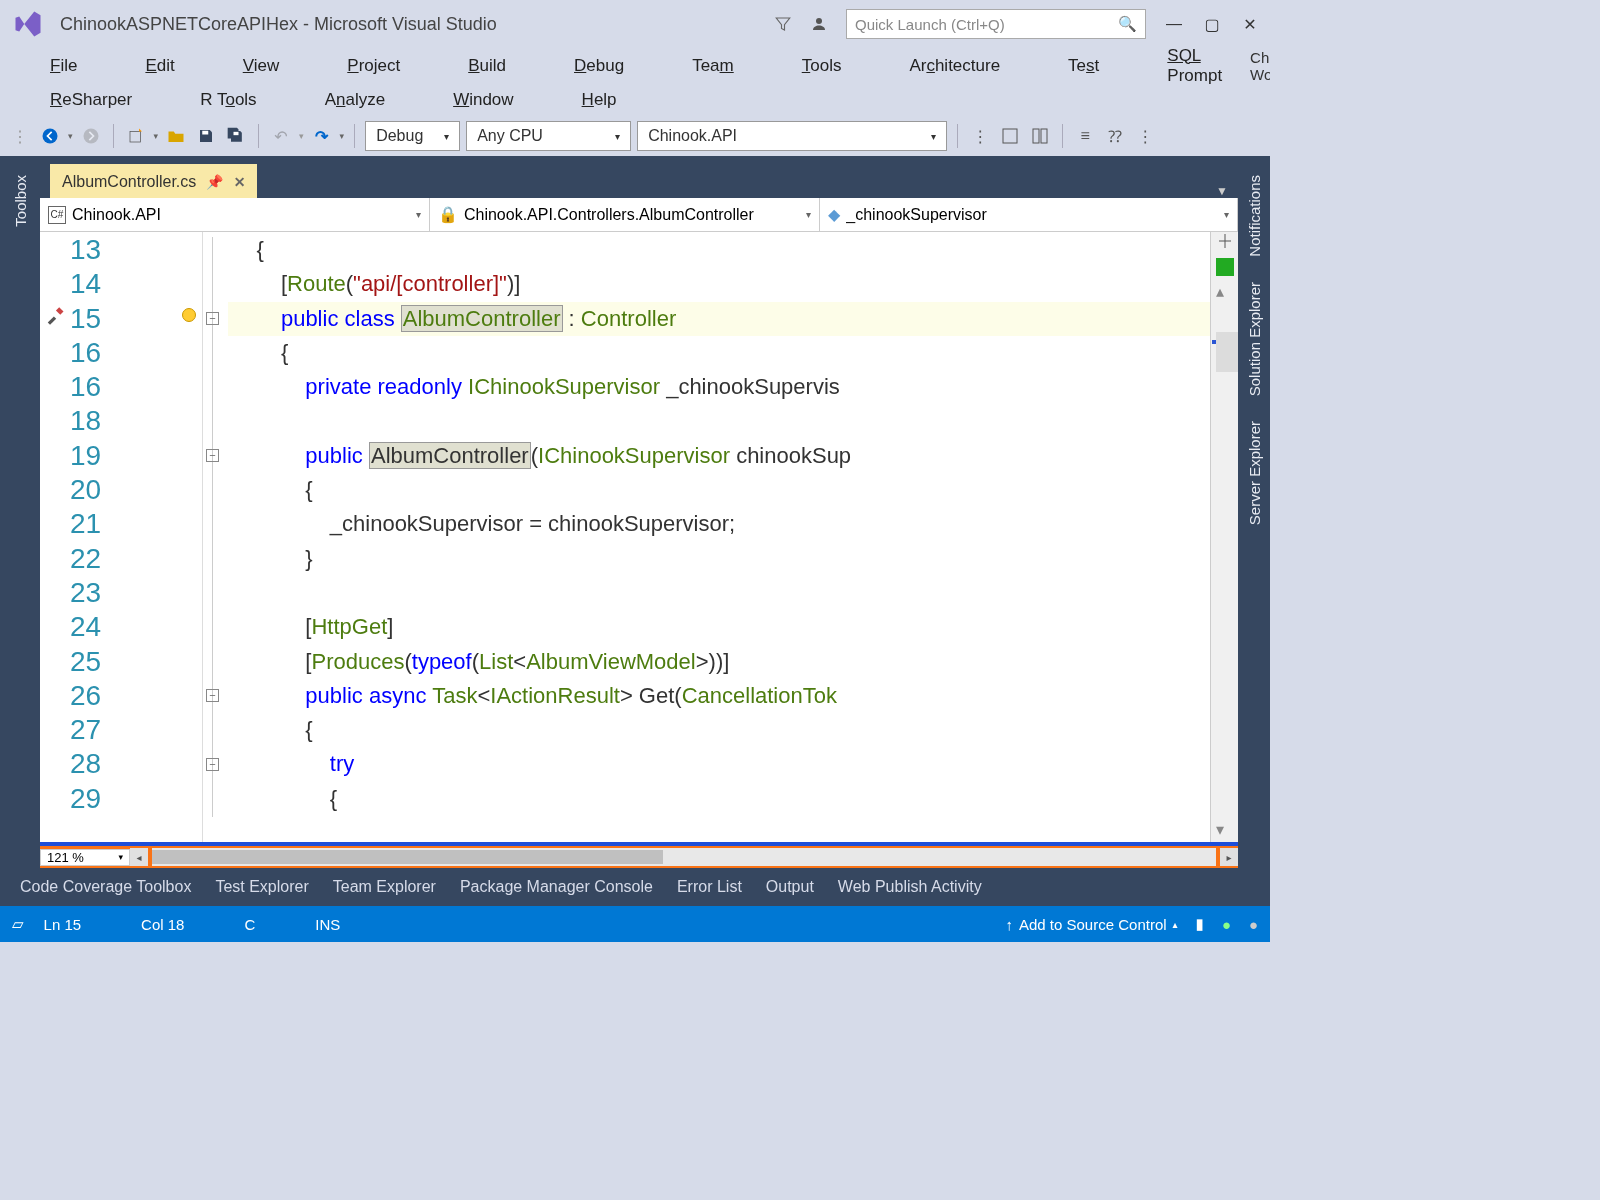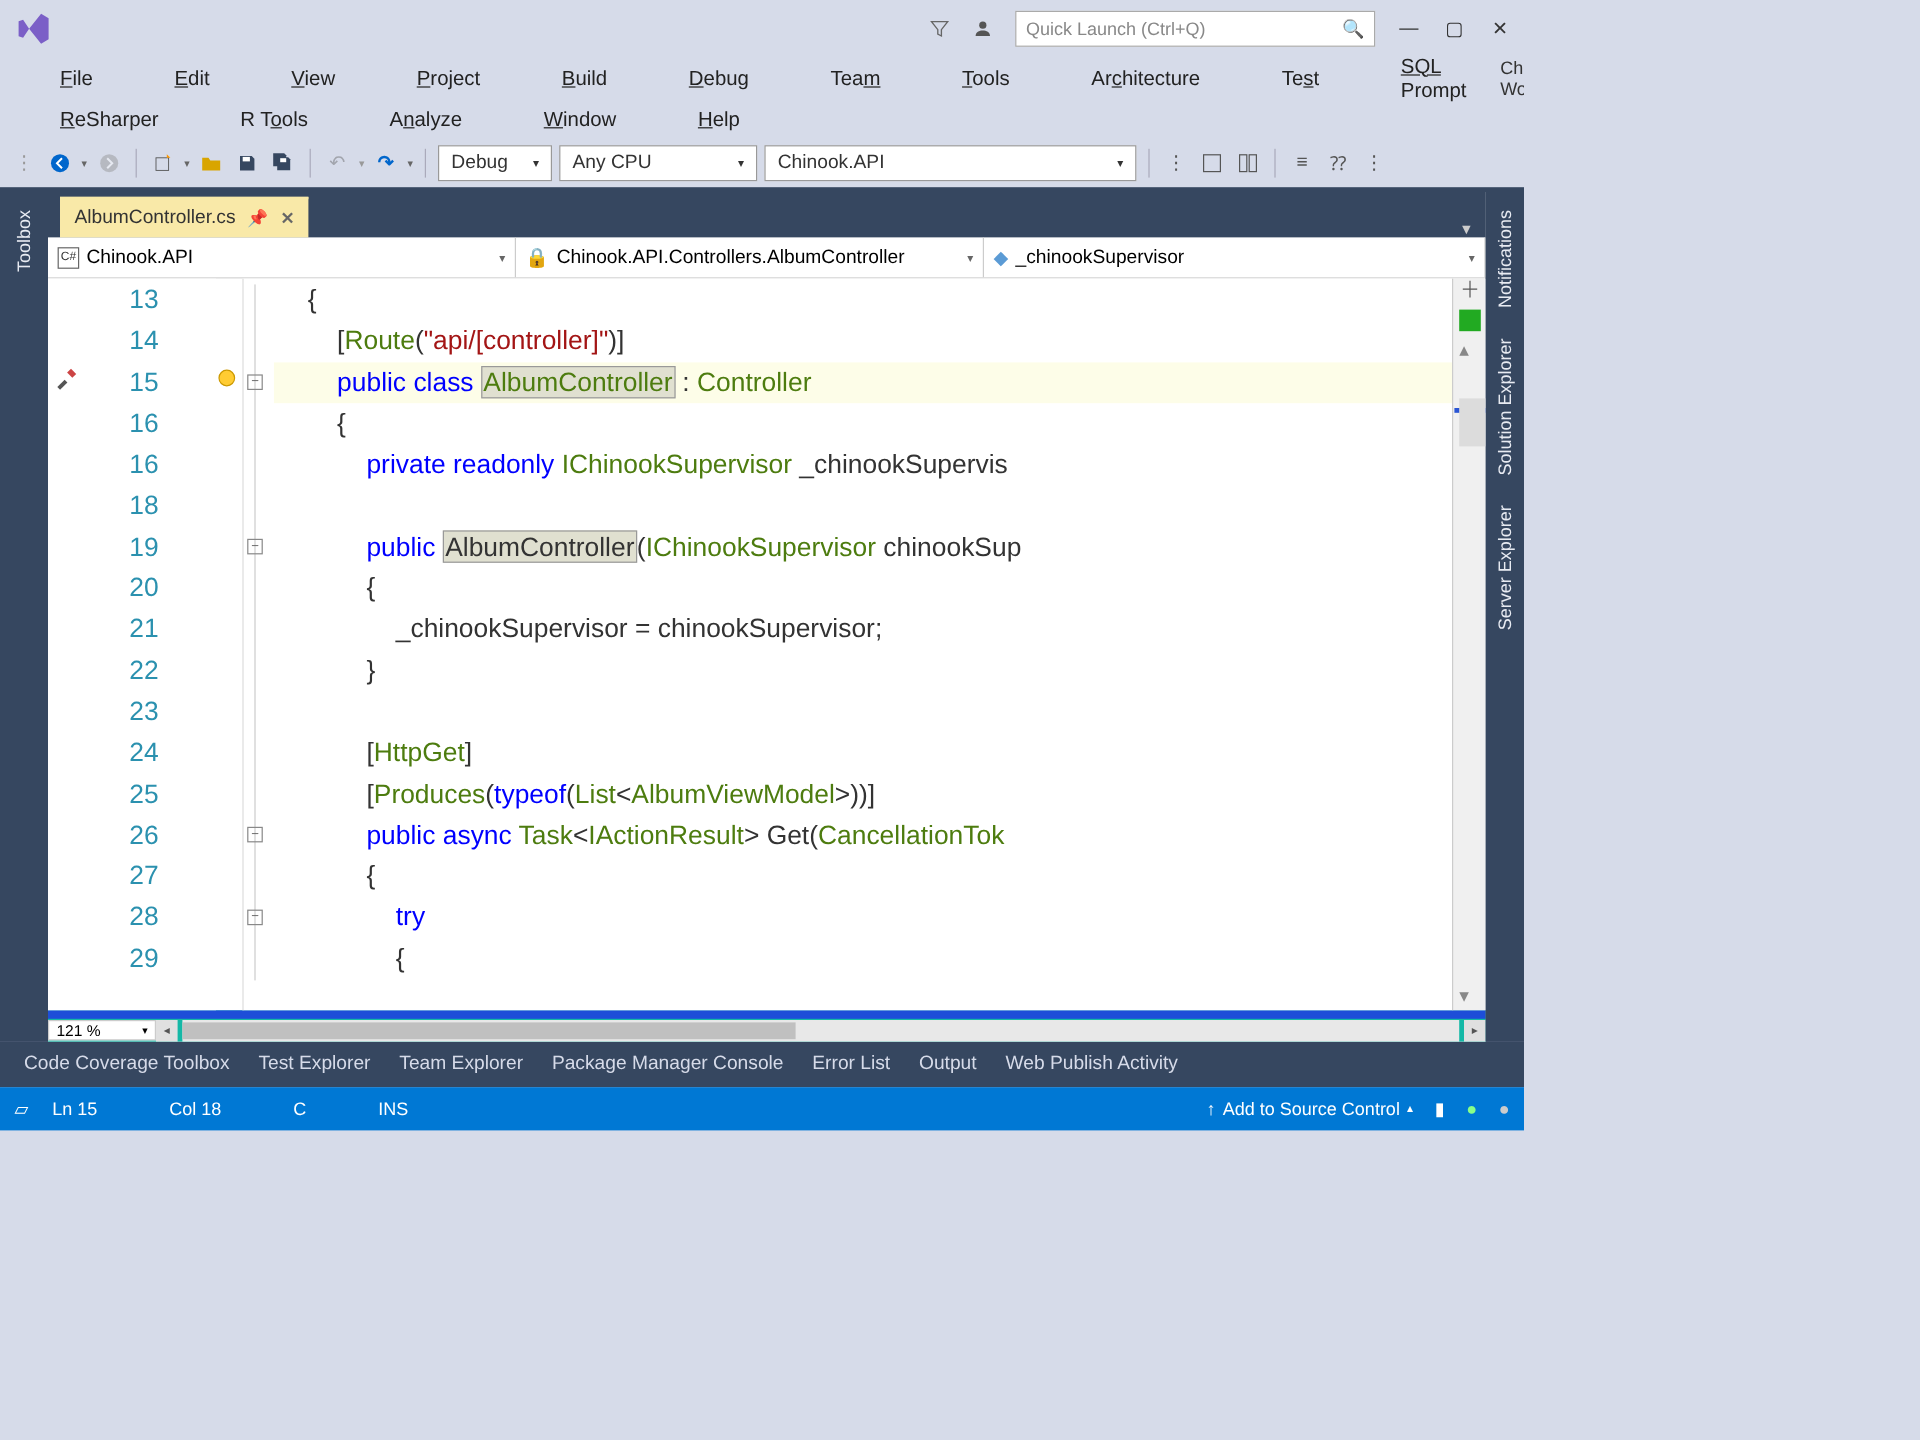--- a/index.html
+++ b/index.html
@@ -37,56 +37,57 @@
 .tab-filler { flex: 1; }
 .tab-dd { color:#ccc; margin-right:10px; font-size:12px;}
 .nav-bar { height: 34px; display: flex; border-bottom: 1px solid #ccc; }
 .nav-combo { border-right: 1px solid #ccc; display: flex; align-items: center; padding: 0 8px; font-size: 16px; background: #fff; }
 .nav-combo .dd { margin-left: auto; font-size: 10px; color:#666;}
 .cs-proj-ic { width:18px; height:18px; border:1px solid #666; display:inline-flex; align-items:center; justify-content:center; font-size:10px; background:#fff; color:#333; margin-right:6px;}
 .lock-ic { color:#d9a500; margin-right:6px;}
 .field-ic { color:#5b9bd5; margin-right:6px;}
 .code-area { flex: 1; display: flex; overflow: hidden; position: relative; }
 .gutter-margin { width: 30px; background: #fff; border-right: 0px; }
-.line-numbers { width: 110px; background: #fff; text-align: center; padding-right: 10px; font-family: Consolas, monospace; font-size: 22px; color: #2b91af; line-height: 34.3px; padding-top: 1px;}
+.line-numbers { width: 110px; background: #fff; text-align: left; padding-right: 10px; font-family: Consolas, monospace; font-size: 28px; color: #2b91af; line-height: 34.3px; padding-top: 1px;}
 .fold-col { width: 26px; background: #fff; border-left:1px solid #ddd; position:relative; padding-top: 1px;}
 .fold-box { width: 13px; height: 13px; border: 1px solid #888; position: absolute; left: 3px; display:flex; align-items:center; justify-content:center; font-size:11px; color:#666; cursor:pointer; line-height:1;}
 .fold-line { position:absolute; left:9px; width:1px; background:#ccc;}
 .code-text { flex: 1; font-family: Consolas, monospace; font-size: 22px; line-height: 34.3px; white-space: pre; overflow: hidden; background:#fff; padding-top: 1px;}
 .code-line { height: 34.3px; padding-left: 4px;}
 .hl-line { background: #fdfde8; }
 .kw { color: #0000ff; }
 .typ { color: #4d7c0f; }
 .str { color: #a31515; }
 .ident { color: #333; }
 .box-hl { background: #e0e0d0; border: 1px solid #999; padding: 0 1px;}
 .bulb { position:absolute; background:#fc3; width:14px; height:14px; border-radius:50%; border:1px solid #c90;}
 .hammer { position:absolute; width:26px; height:26px;}
 .side-ruler { width: 28px; background:#f0f0f0; border-left:1px solid #ccc; position:relative;}
 .ruler-mark { position:absolute; width:18px; height:18px; right:4px;}
-.zoom-bar { height: 26px; display:flex; align-items:center; background:#14b8a6; border-top:7px solid #1d4ed8;}
+.zoom-bar { height: 26px; display:flex; align-items:center; background:#f97316; border-top:4px solid #1d4ed8;}
 .zoom-combo { width:90px; border:1px solid #ccc; padding:0 6px; display:flex; align-items:center; font-size:13px; background:#fff;}
 .hscroll { flex:1; height:18px; background:#e8e8e8; position:relative; margin:0 4px;}
 .hscroll-thumb { position:absolute; height:14px; background:#c0c0c0; top:2px;}
 .hscroll-btn { width:18px; height:18px; background:#e0e0e0; display:flex; align-items:center; justify-content:center; font-size:10px; color:#555;}
 .bottom-tabs { height: 38px; background: #364760; display:flex; align-items:center; padding: 0 20px; gap: 24px; color:#d6dbe9; font-size:16px;}
 .bottom-tabs .bt { cursor:pointer;}
 .status-bar { height: 36px; background:#0078d4; color:#fff; display:flex; align-items:center; padding:0 12px; font-size:15px; gap:60px;}
 .status-bar .sb-right { margin-left:auto; display:flex; align-items:center; gap:18px;}
 .src-ctrl { display:flex; align-items:center; gap:6px;}
 </style>
 </head>
 <body>
 
 <div class="titlebar">
   <div class="vs-logo">
     <svg width="30" height="30" viewBox="0 0 24 24">
         <path fill="#7b5fc7" d="M17 2l-8 10 8 10 5-3V5l-5-3zM2 7l3-1 4 6-4 6-3-1V7z"></path>
       </svg>
   </div>
+  <div class="title-text">ChinookASPNETCoreAPIHex - Microsoft Visual Studio</div>
   <div class="title-right">
     <div class="title-icon">
         <svg width="18" height="18" viewBox="0 0 24 24">
           <path fill="none" stroke="#666" stroke-width="1.5" d="M3 4h18L14 13v7l-4-2v-5L3 4z"></path>
         </svg>
       </div>
     <div class="title-icon">
         <svg width="20" height="20" viewBox="0 0 24 24">
           <circle cx="12" cy="8" r="4" fill="#555"></circle>
           <path fill="#555" d="M4 20c0-4 4-6 8-6s8 2 8 6H4z"></path>

